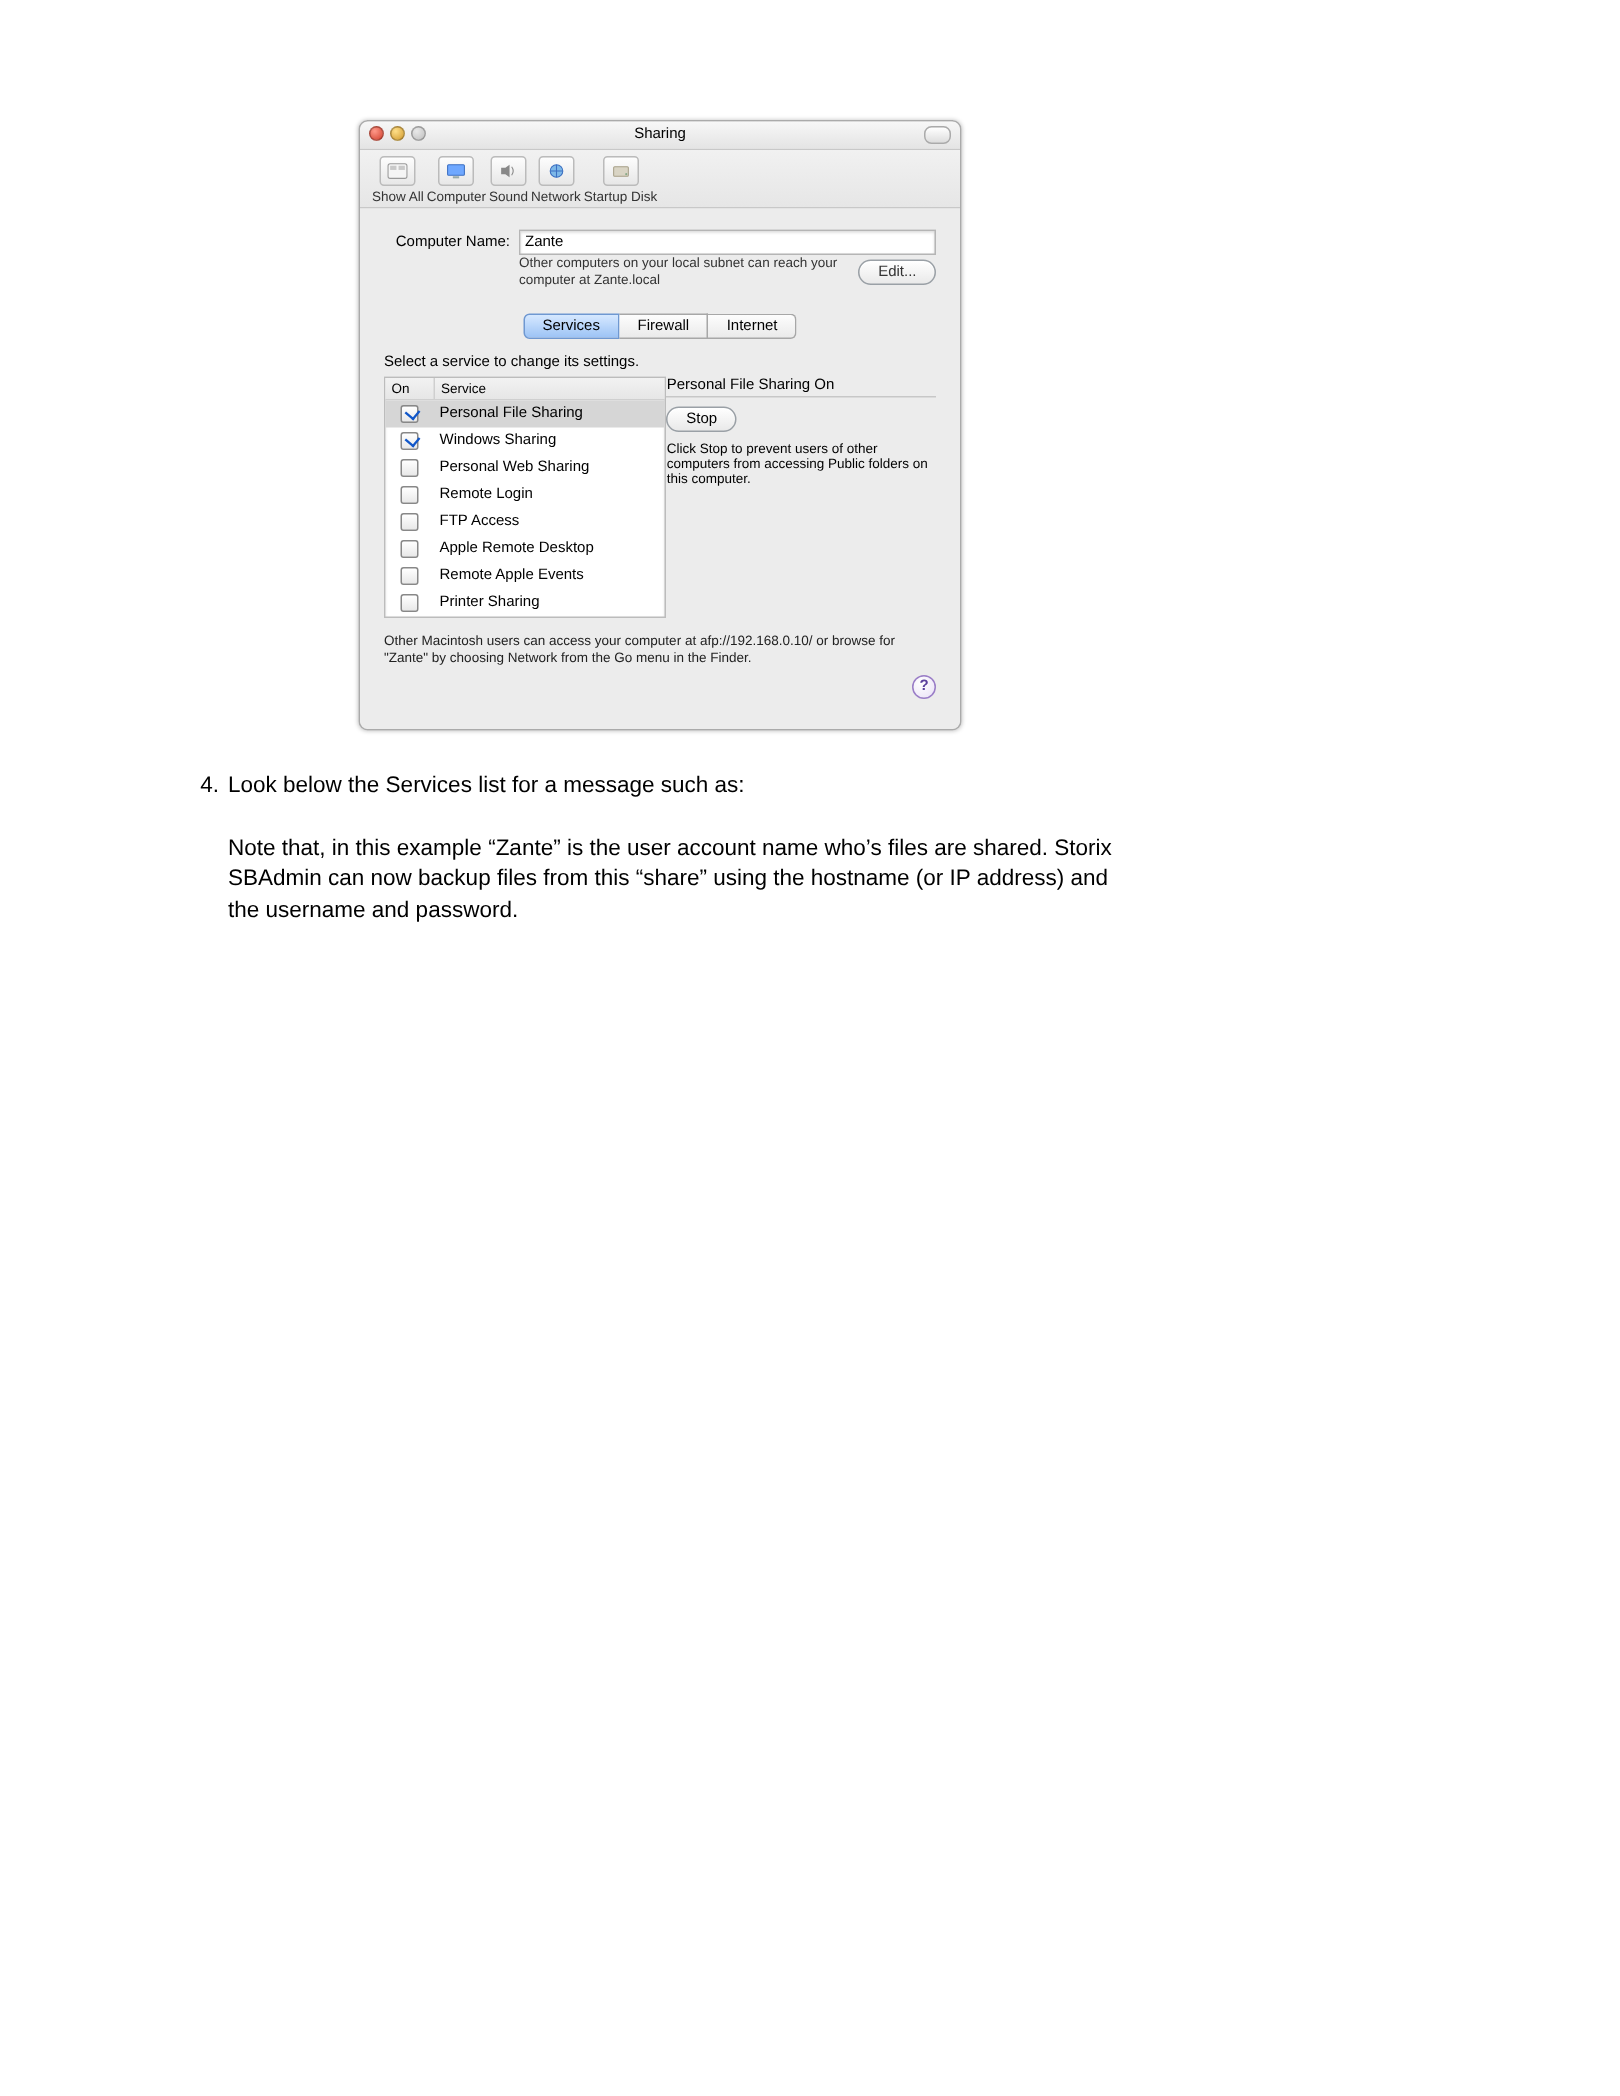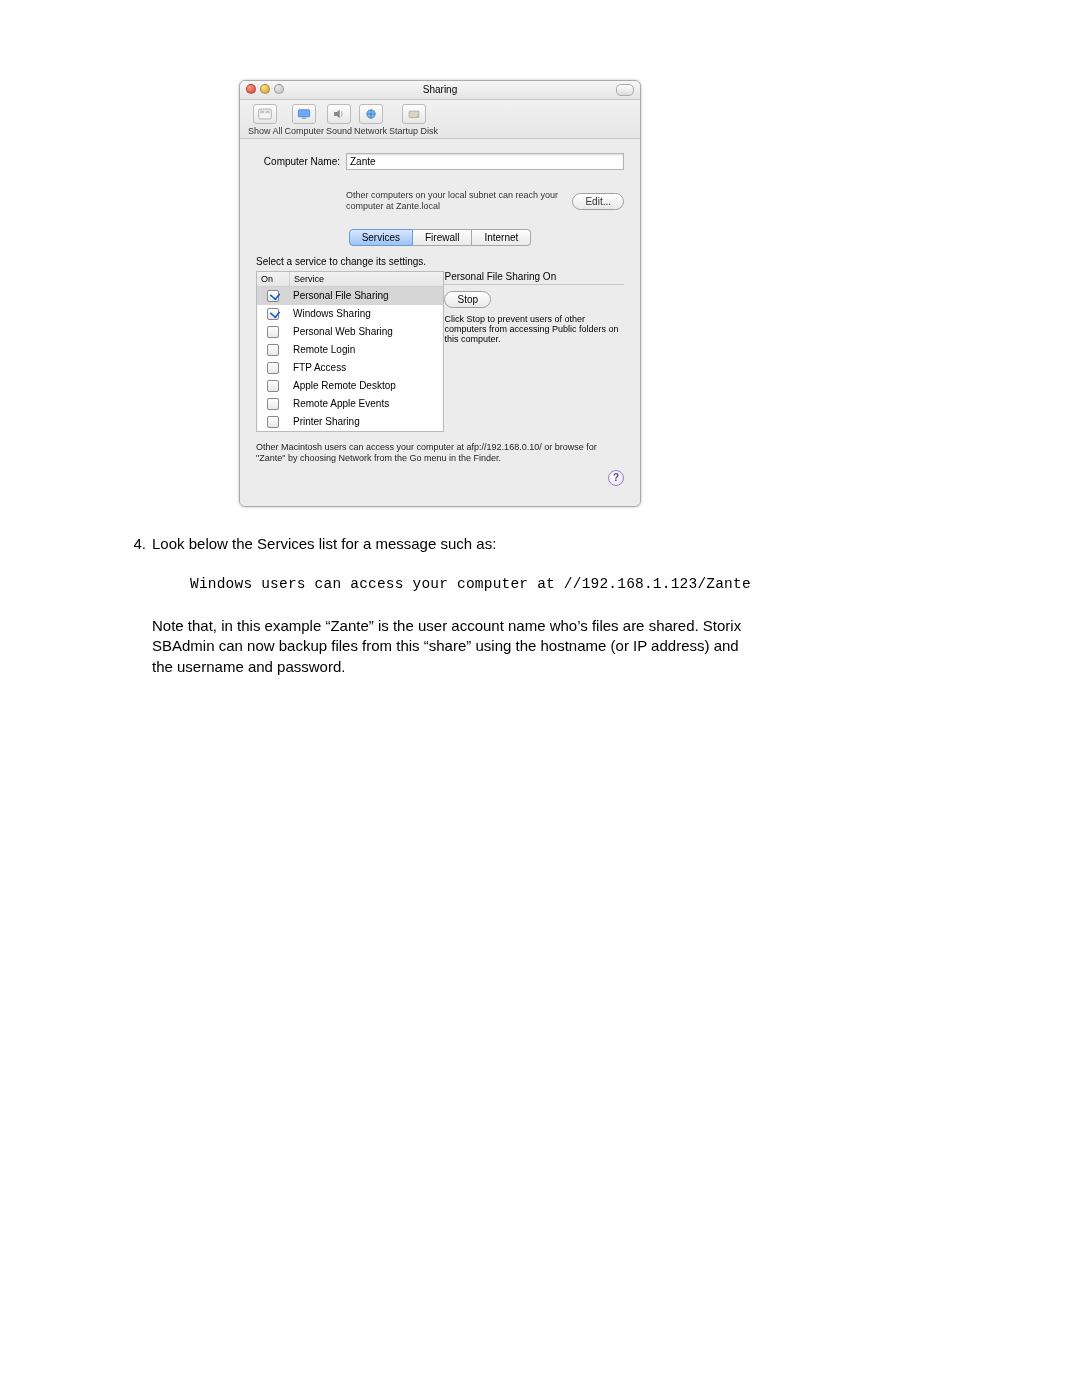--- a/index.html
+++ b/index.html
@@ -76,21 +76,21 @@
   }
   .tb-icon svg { width: 14px; height: 12px; }
   .content {
     background: #ececec;
     padding: 14px 16px 10px 16px;
     border-radius: 0 0 6px 6px;
   }
   .row-cn {
     display: flex; align-items: center; gap: 6px;
     font-size: 10px;
-    margin-bottom: 20px;
+    margin-bottom: 0;
   }
   .row-cn .lbl { width: 84px; text-align: right; }
   .row-cn input {
     flex: 1;
     border: 1px solid #b5b5b5;
     background: #fff;
     font-size: 10px;
     padding: 2px 3px;
     box-shadow: inset 0 1px 2px rgba(0,0,0,.15);
   }
@@ -400,17 +400,16 @@
         <span class="help-ico">?</span>
       </div>
     </div>
   </div>
 
   <div class="doc-step">
     <div class="num">4.</div>
     <div class="txt">Look below the Services list for a message such as:</div>
   </div>
 
-  <div class="code-line">Windows users can access your computer at //192.168.1.123/Zante</div>
 
   <div class="para">Note that, in this example “Zante” is the user account name who’s files are shared. Storix SBAdmin can now backup files from this “share” using the hostname (or IP address) and the username and password.</div>
 
 </div>
 
 </body></html>

